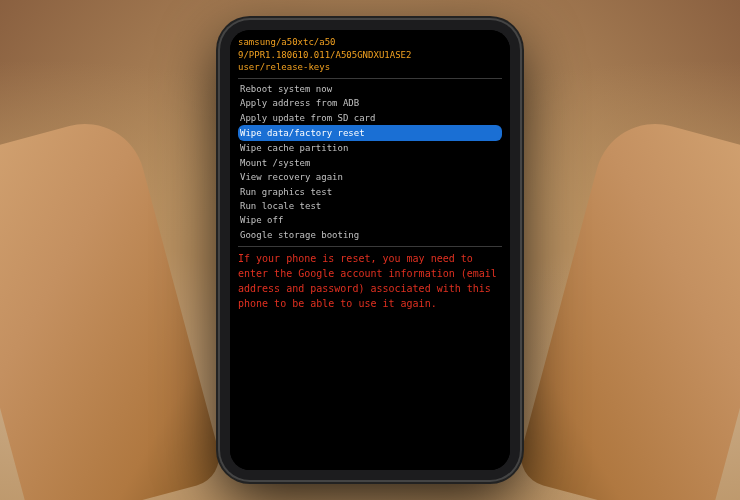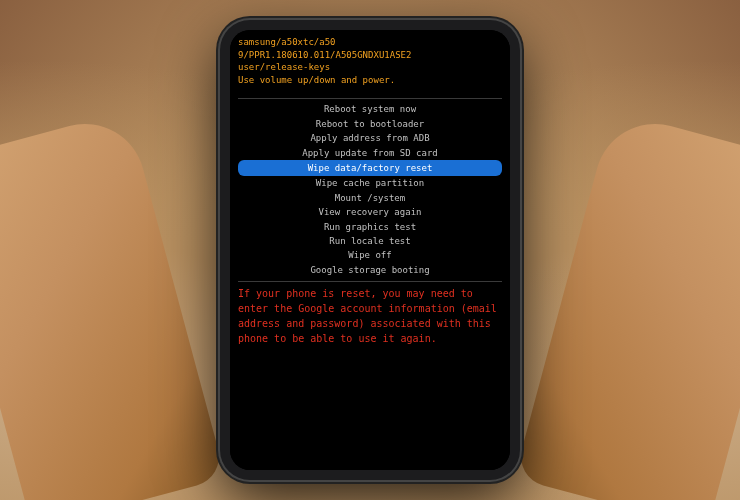--- a/index.html
+++ b/index.html
@@ -90,21 +90,21 @@
 
     .screen-content {
       flex: 1;
       padding: 6px 8px;
       overflow: hidden;
       background: #000;
     }
 
     
     .header-info {
-      margin-bottom: 12px;
+      margin-bottom: 4px;
     }
 
     .header-line {
       font-size: 9px;
       line-height: 1.4;
       color: #f0a020;
       white-space: nowrap;
     }
 
     .divider {
@@ -117,21 +117,20 @@
     .menu-list {
       list-style: none;
     }
 
     .menu-item {
       font-size: 9px;
       line-height: 1.6;
       color: #c0c0c0;
       padding: 0 2px;
       white-space: nowrap;
-      text-align: center;
     }
 
     .menu-item.selected {
       background: #1a6fd4;
       color: #ffffff;
       display: block;
       padding: 1px 2px;
       border-radius: 6px;
     }
 
@@ -157,28 +156,26 @@
   <div class="hand-right"></div>
 
   <div class="phone-wrapper">
     <div class="phone-screen">
       <div class="screen-content">
 
         <div class="header-info">
           <div class="header-line">samsung/a50xtc/a50</div>
           <div class="header-line">9/PPR1.180610.011/A505GNDXU1ASE2</div>
           <div class="header-line">user/release-keys</div>
-          <div class="header-line">Use volume up/down and power.</div>
         </div>
 
         <hr class="divider">
 
         <ul class="menu-list">
         <li class="menu-item">Reboot system now</li>
-            <li class="menu-item">Reboot to bootloader</li>
             <li class="menu-item">Apply address from ADB</li>
             <li class="menu-item">Apply update from SD card</li>
             <li class="menu-item selected">Wipe data/factory reset</li>
             <li class="menu-item">Wipe cache partition</li>
             <li class="menu-item">Mount /system</li>
             <li class="menu-item">View recovery again</li>
             <li class="menu-item">Run graphics test</li>
             <li class="menu-item">Run locale test</li>
             <li class="menu-item">Wipe off</li>
             <li class="menu-item">Google storage booting</li>

